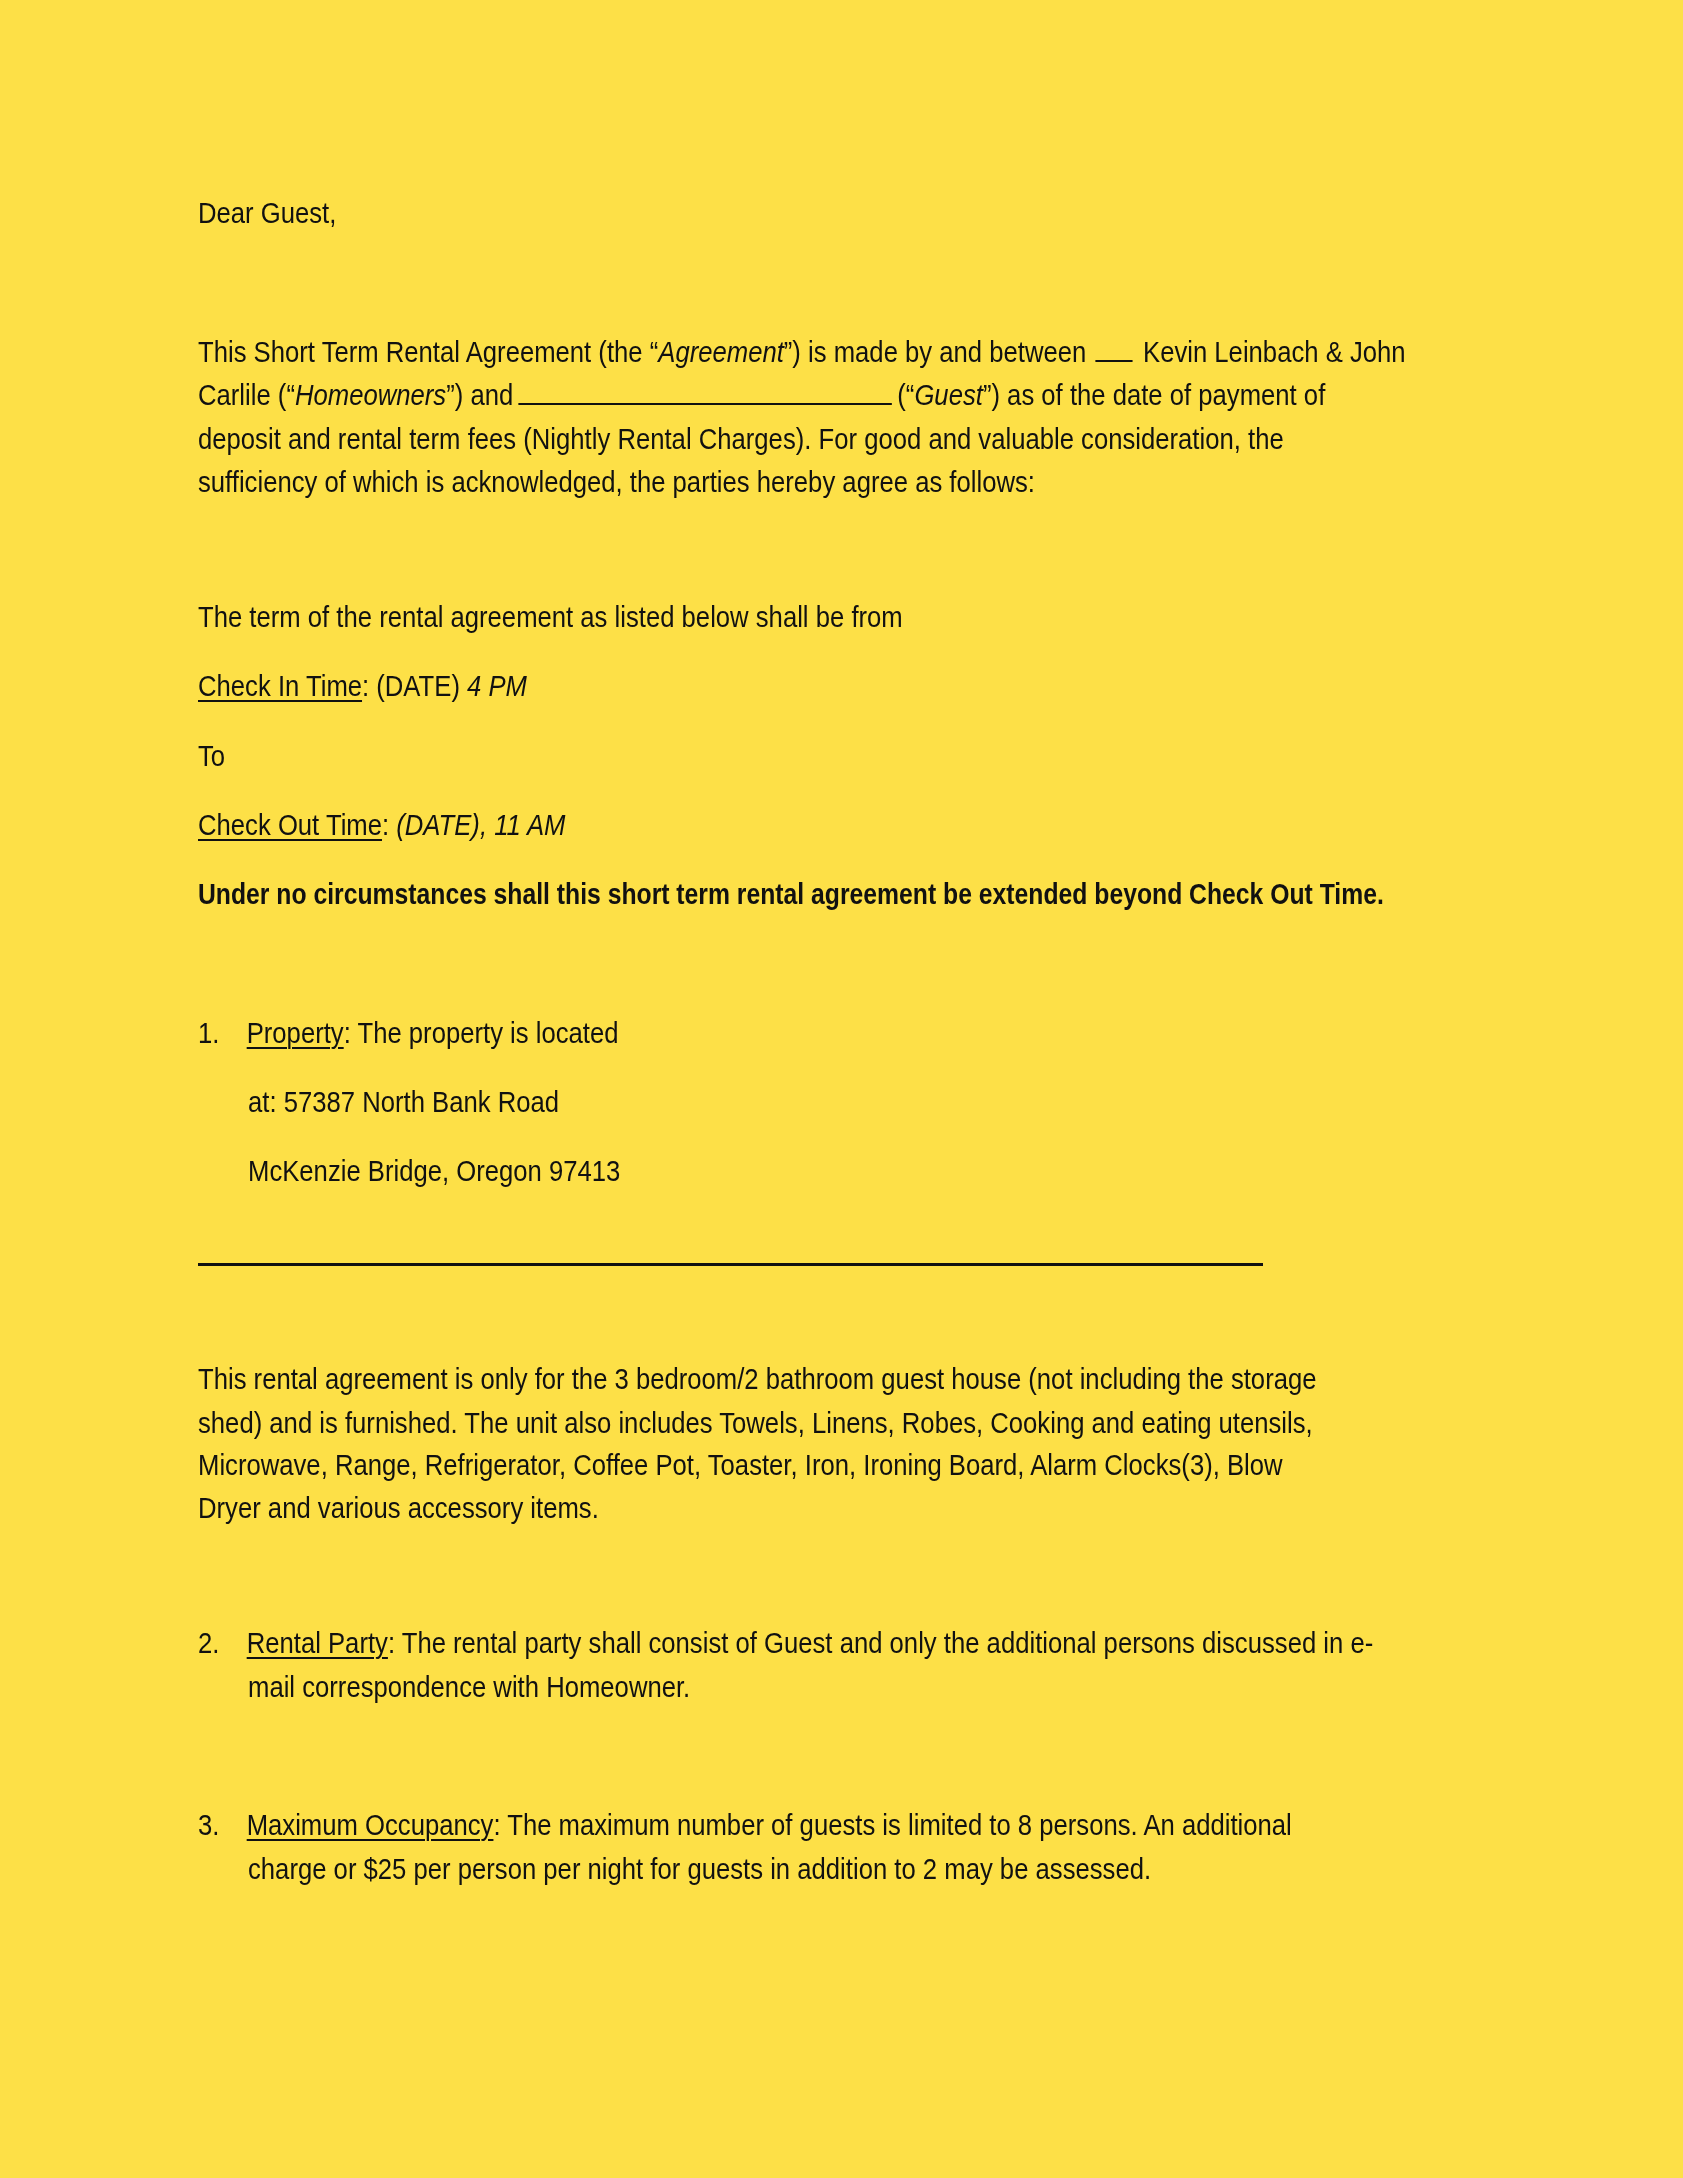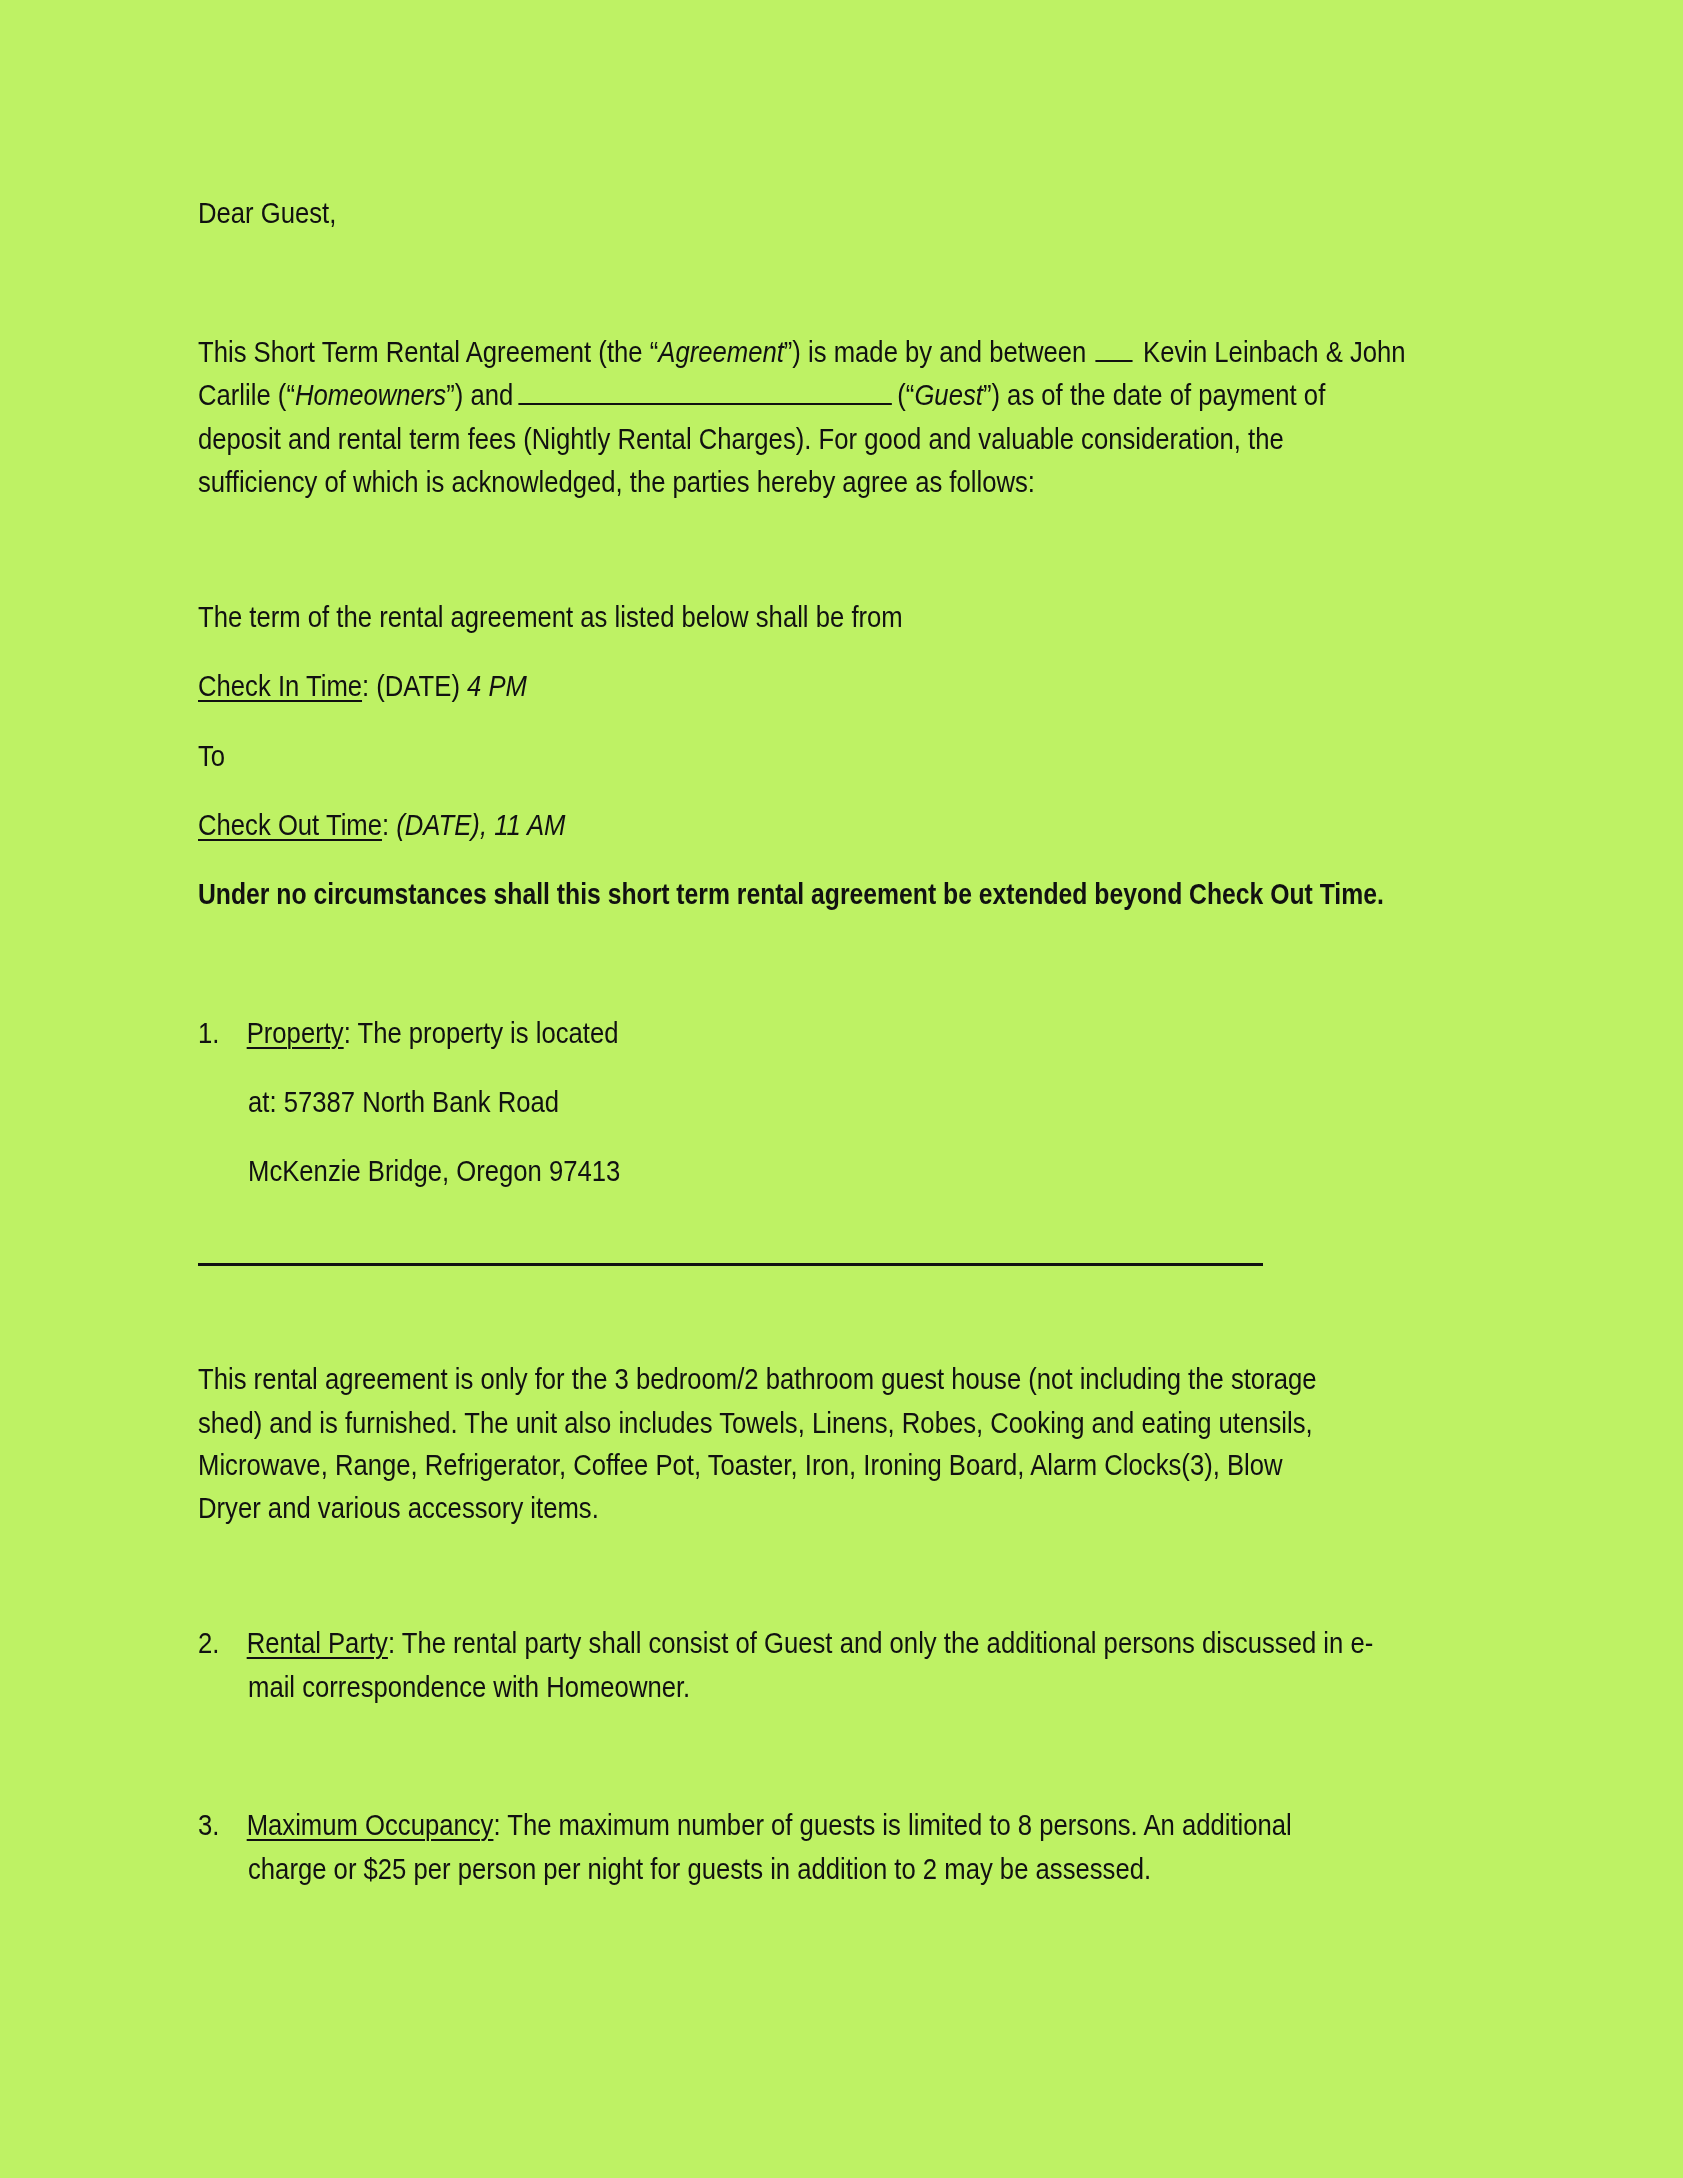--- a/index.html
+++ b/index.html
@@ -1,19 +1,19 @@
 <!DOCTYPE html>
 <html><head>
 <meta charset="utf-8">
 <style>
   html, body { margin: 0; padding: 0; background: #ffffff; }
   body { width: 1683px; height: 2178px; position: relative; overflow: hidden; }
   .page {
     position: absolute; left: 0; top: 0; width: 1683px; height: 2178px;
-    background: #bef264; color: #111111;
+    background: #fde047; color: #111111;
     font-family: "Liberation Sans", sans-serif;
   }
   .ln {
     position: absolute;
     white-space: nowrap;
     font-size: 29px;
     line-height: 36px;
     transform-origin: left center;
     transform: scaleX(0.885);
   }

